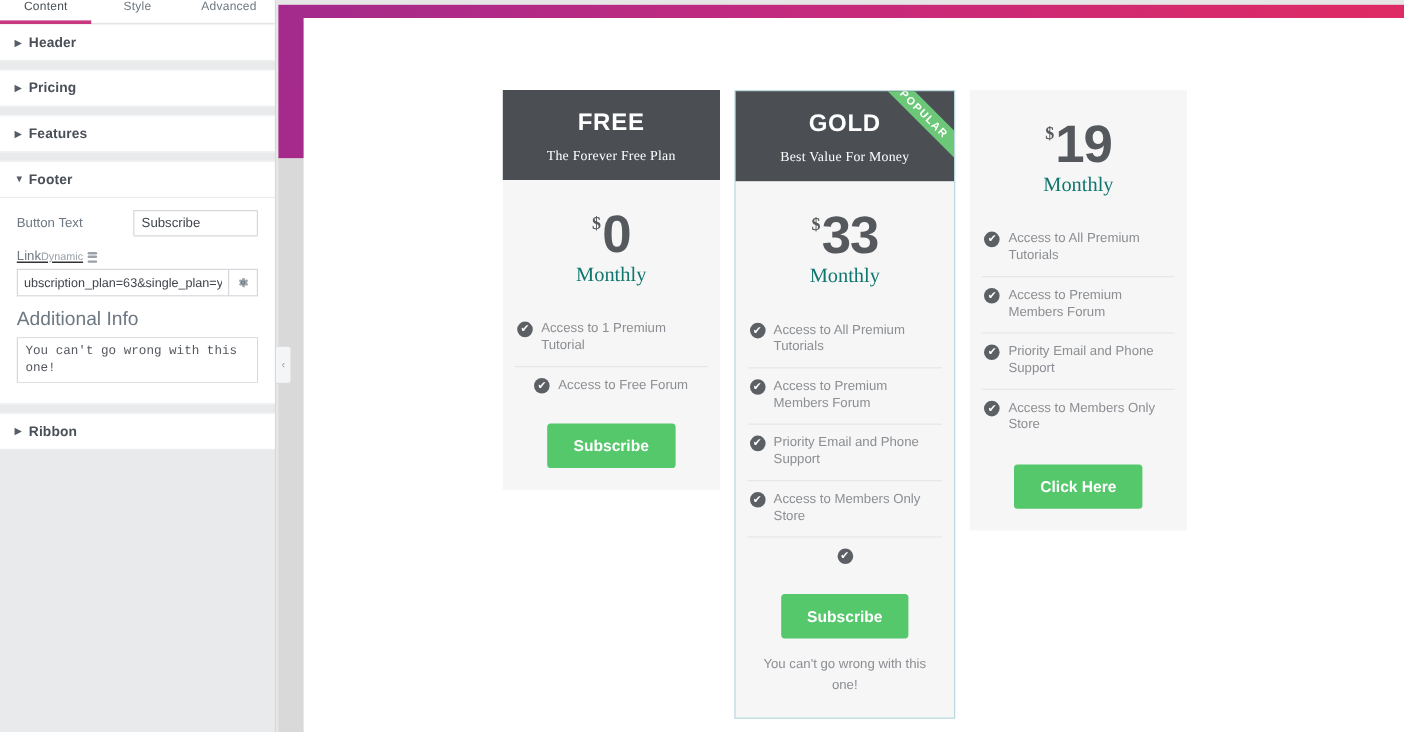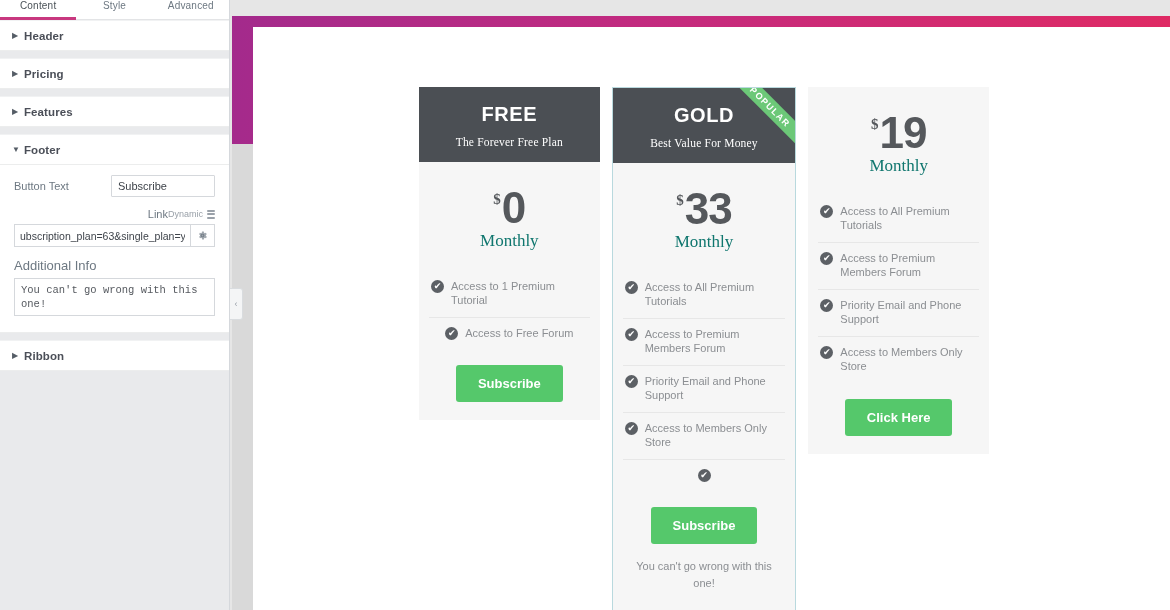--- a/index.html
+++ b/index.html
@@ -89,22 +89,23 @@
     height: 22px;
     border: 1px solid #d5d8dc;
     background: #fff;
     font-size: 11px;
     color: #3f444b;
     padding: 0 6px;
     font-family: "Liberation Sans", sans-serif;
     border-radius: 1px;
   }
   .label-line {
-    display: flex; align-items: center; justify-content: flex-end;
+    display: flex; align-items: center; justify-content: flex-start;
     margin-bottom: 4px;
+    text-decoration: underline;
   }
   .dynamic-tag {
     display: flex; align-items: center; gap: 4px;
     font-size: 9px; color: #9aa1a9;
   }
   .db-icon { width: 8px; height: 9px; position: relative; display:inline-block; }
   .db-icon span {
     position:absolute; left:0; width:8px; height:2px;
     background:#9aa1a9; border-radius:1px;
   }
@@ -122,21 +123,21 @@
   }
   .link-btn {
     width: 25px; height: 23px;
     border: 1px solid #d5d8dc;
     background: #fff;
     display: flex; align-items: center; justify-content: center;
     cursor: pointer;
     color: #6d7882;
     font-size: 11px;
   }
-  .ta-label { font-size: 13px; color: #6d7882; margin-bottom: 5px; display:block;}
+  .ta-label { font-size: 16px; color: #6d7882; margin-bottom: 5px; display:block;}
   .info-ta {
     width: 100%;
     height: 38px;
     border: 1px solid #d5d8dc;
     background: #fff;
     font-family: "Liberation Mono", monospace;
     font-size: 10.5px;
     color: #55595f;
     padding: 5px 6px;
     resize: none;
@@ -154,21 +155,21 @@
     border-radius: 0 3px 3px 0;
     display: flex; align-items: center; justify-content: center;
     font-size: 9px; color: #9aa1a9;
     cursor: pointer;
     z-index: 40;
   }
 
   
   #framewrap {
     position: absolute;
-    left: 232px; top: 16px;
+    left: 232px; top: 4px;
     width: 938px; height: 536px;
   }
   #gradient-band {
     position: absolute; left: 0; top: 0;
     width: 938px; height: 128px;
     background: linear-gradient(100deg, #a32a8c 0%, #c42a7e 45%, #e02a63 100%);
   }
   #gray-band {
     position: absolute; left: 0; top: 128px;
     width: 938px; height: 482px;

